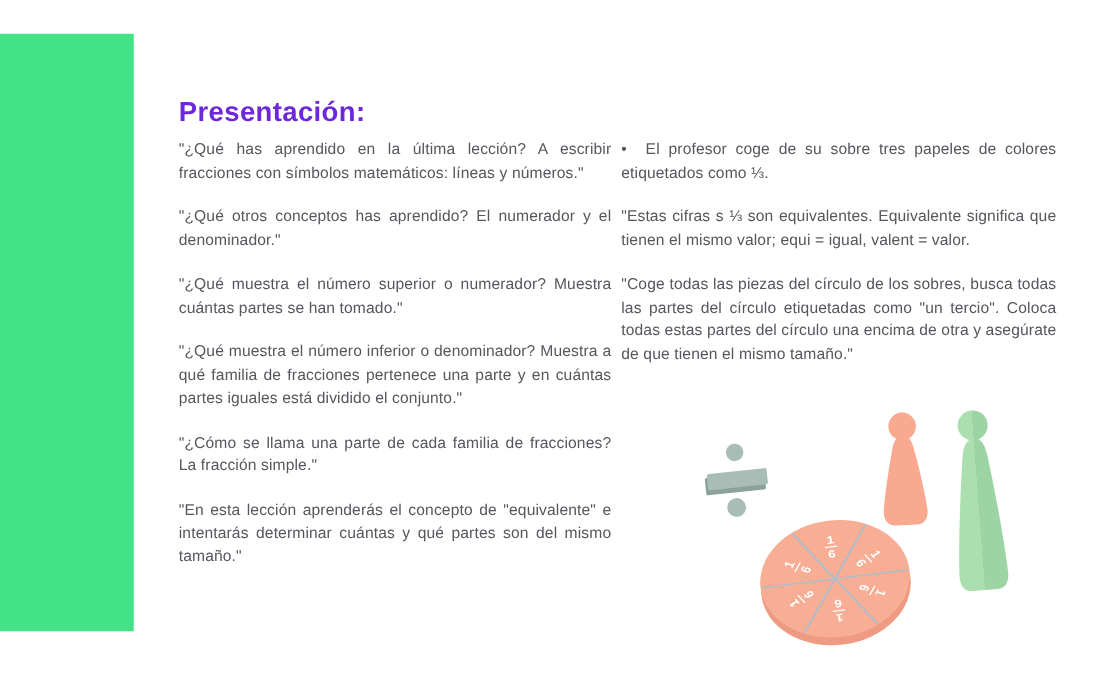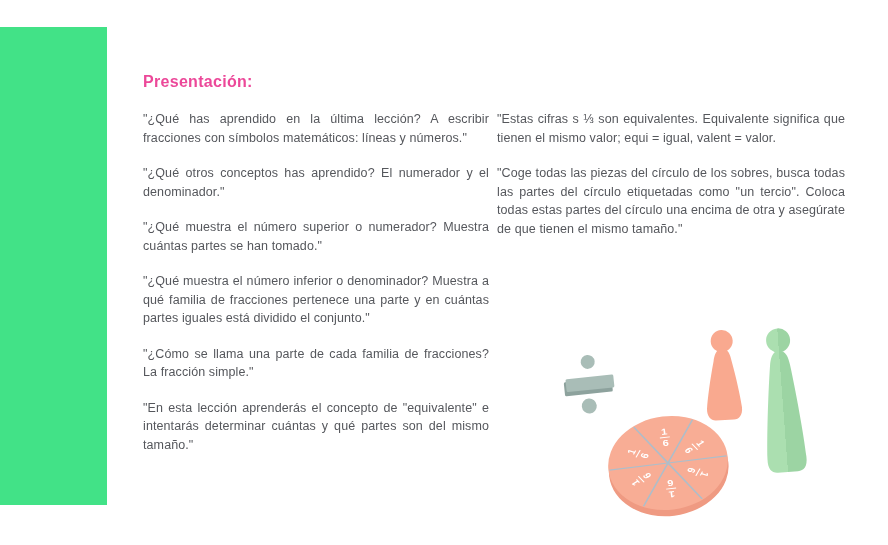--- a/index.html
+++ b/index.html
@@ -3,21 +3,21 @@
 <meta charset="utf-8">
 <style>
   html,body { margin:0; padding:0; background:#fff; }
   .canvas {
     position:relative; width:888px; height:545px; background:#ffffff;
     overflow:hidden; font-family:"Liberation Sans", sans-serif;
   }
   .accent-bar { position:absolute; left:0; top:27px; width:107px; height:478px; }
   .title {
     position:absolute; left:143px; top:62px;
-    font-size:16px; font-weight:700; color:#ec4899; letter-spacing:0.3px;
+    font-size:22px; font-weight:700; color:#6d28d9; letter-spacing:0.3px;
   }
   .col {
     position:absolute; top:110px; font-size:12.5px; line-height:18.5px;
     color:#55575c; text-align:justify; letter-spacing:0.1px;
   }
   .col-left  { left:143px; width:346px; }
   .col-right { left:497px; width:348px; }
   .para { margin:0 0 17px 0; }
   .bullet { margin-right:15px; }
   .illustration { position:absolute; left:545px; top:318px; width:300px; height:205px; }
@@ -47,20 +47,23 @@
     </p>
     <p class="para">
       <span>"¿Cómo se llama una parte de cada familia de fracciones? La fracción simple."</span>
     </p>
     <p class="para">
       <span>"En esta lección aprenderás el concepto de "equivalente" e intentarás determinar cuántas y qué partes son del mismo tamaño."</span>
     </p>
   </div>
 
   <div class="col col-right">
+    <p class="para">
+      <span class="bullet">•</span><span>El profesor coge de su sobre tres papeles de colores etiquetados como ⅓.</span>
+    </p>
     <p class="para">
       <span>"Estas cifras s ⅓ son equivalentes. Equivalente significa que tienen el mismo valor; equi = igual, valent = valor.</span>
     </p>
     <p class="para">
       <span>"Coge todas las piezas del círculo de los sobres, busca todas las partes del círculo etiquetadas como "un tercio". Coloca todas estas partes del círculo una encima de otra y asegúrate de que tienen el mismo tamaño."</span>
     </p>
   </div>
 
   <svg class="illustration" viewBox="0 0 300 205" width="300" height="205" xmlns="http://www.w3.org/2000/svg">
 

